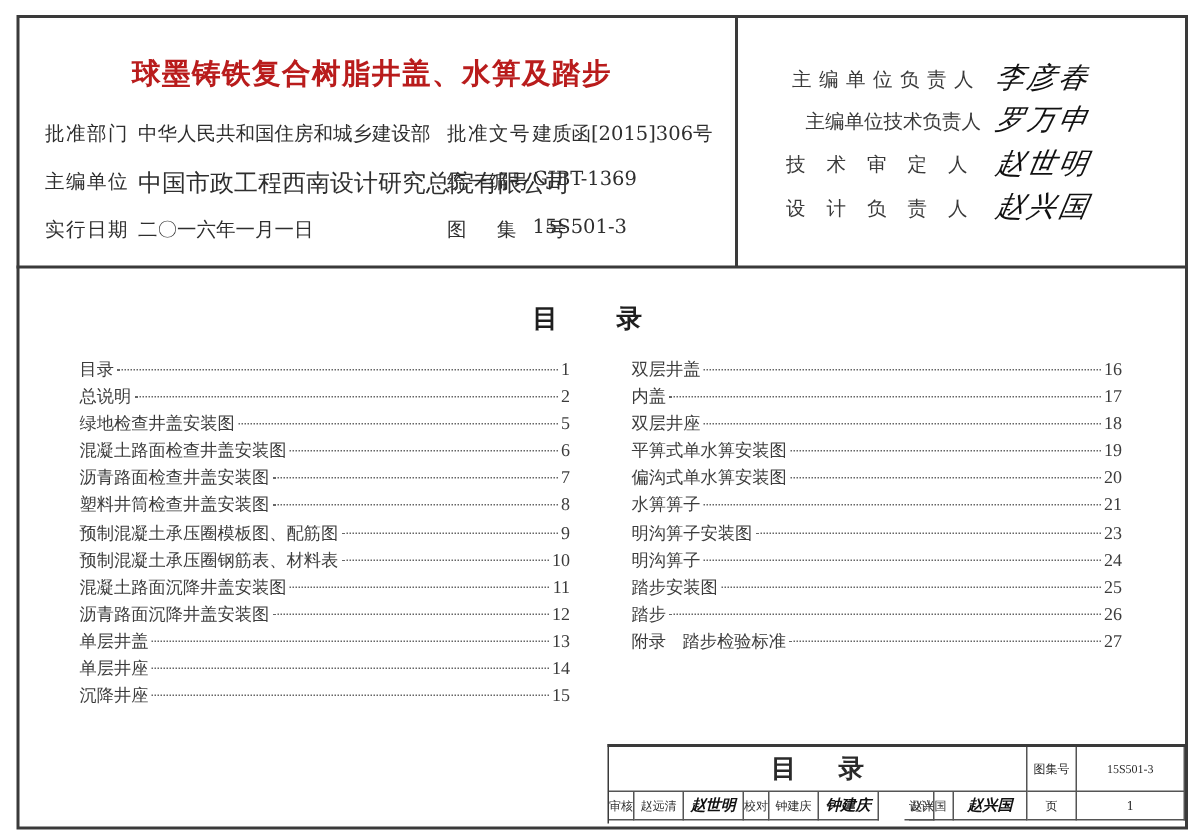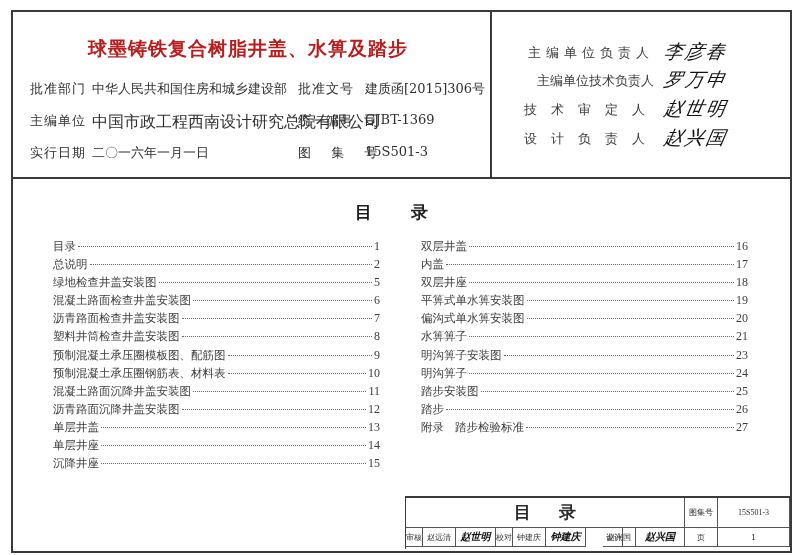--- a/index.html
+++ b/index.html
@@ -22,21 +22,21 @@
   .atlas-title {
     position: absolute; left: 88px; top: 36px;
     font-family: "DejaVu Sans", "Liberation Sans", sans-serif;
     font-size: 19px; font-weight: bold; color: #b91c1c; letter-spacing: 1px;
   }
   .meta-row { position: absolute; left: 30px; font-size: 13px; color: #2e2e2e; white-space: nowrap; }
   .meta-row span { position: absolute; top: 0; }
   .meta-label { left: 0; letter-spacing: 1px; }
   .meta-value { left: 62px; }
   .meta-label2 { left: 268px; letter-spacing: 1px; }
-  .meta-value2 { left: 335px; text-align: center; }
+  .meta-value2 { left: 325px; text-align: center; }
 
   .sign-row { position: absolute; left: 524px; font-size: 13px; color: #3a3a3a; white-space: nowrap; text-align: right; }
   .sign-label { display: inline-block; width: 130px; letter-spacing: 1px; }
   .signature {
     position: absolute; left: 140px; top: -5px;
     font-family: "DejaVu Serif", serif; font-style: italic; font-size: 19px; color: #111;
     letter-spacing: 2px; transform: skewX(-10deg);
   }
 
   .toc-title {

